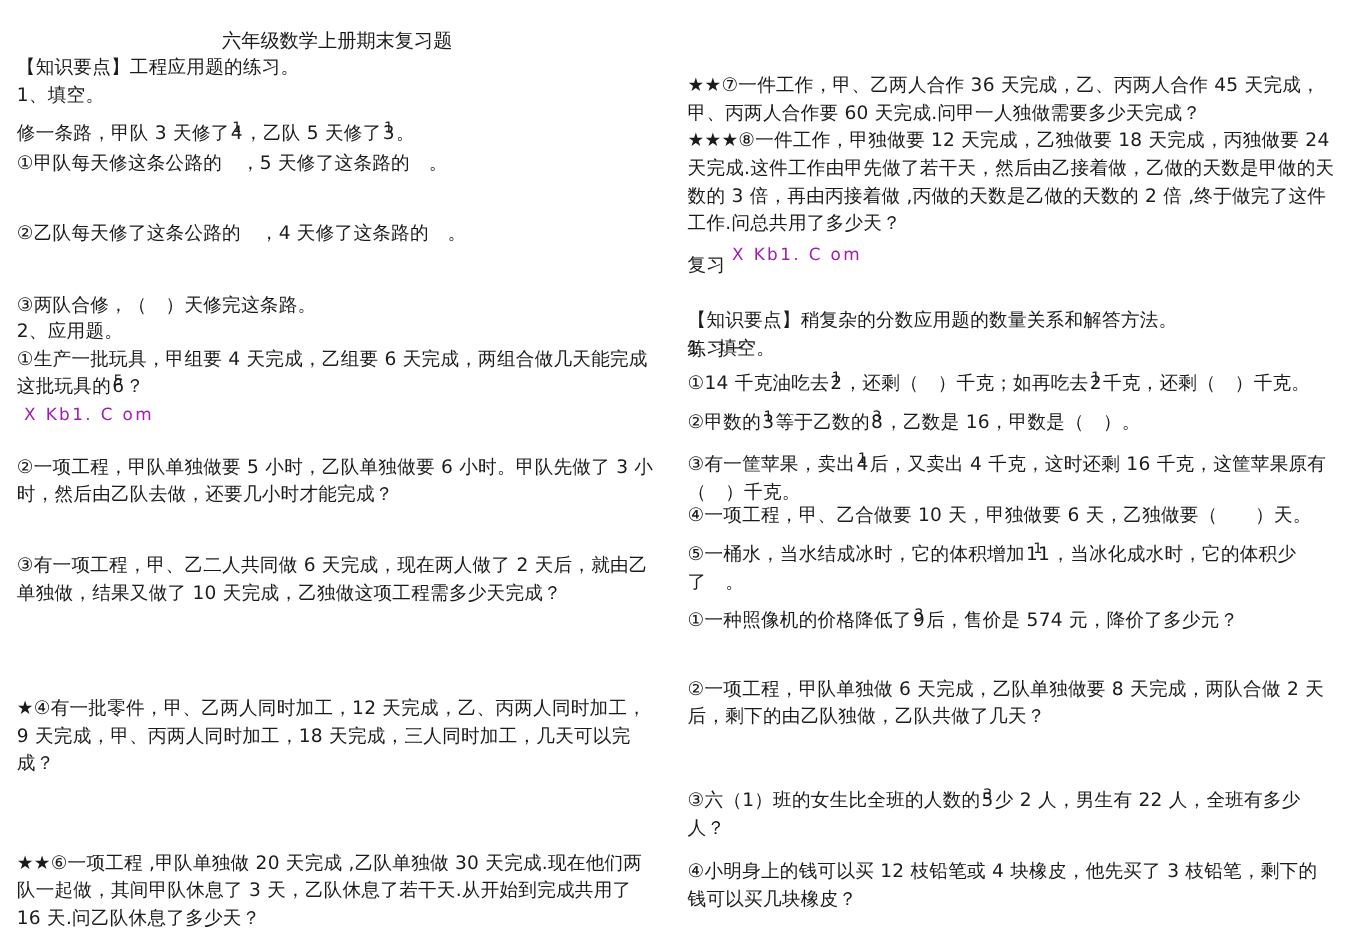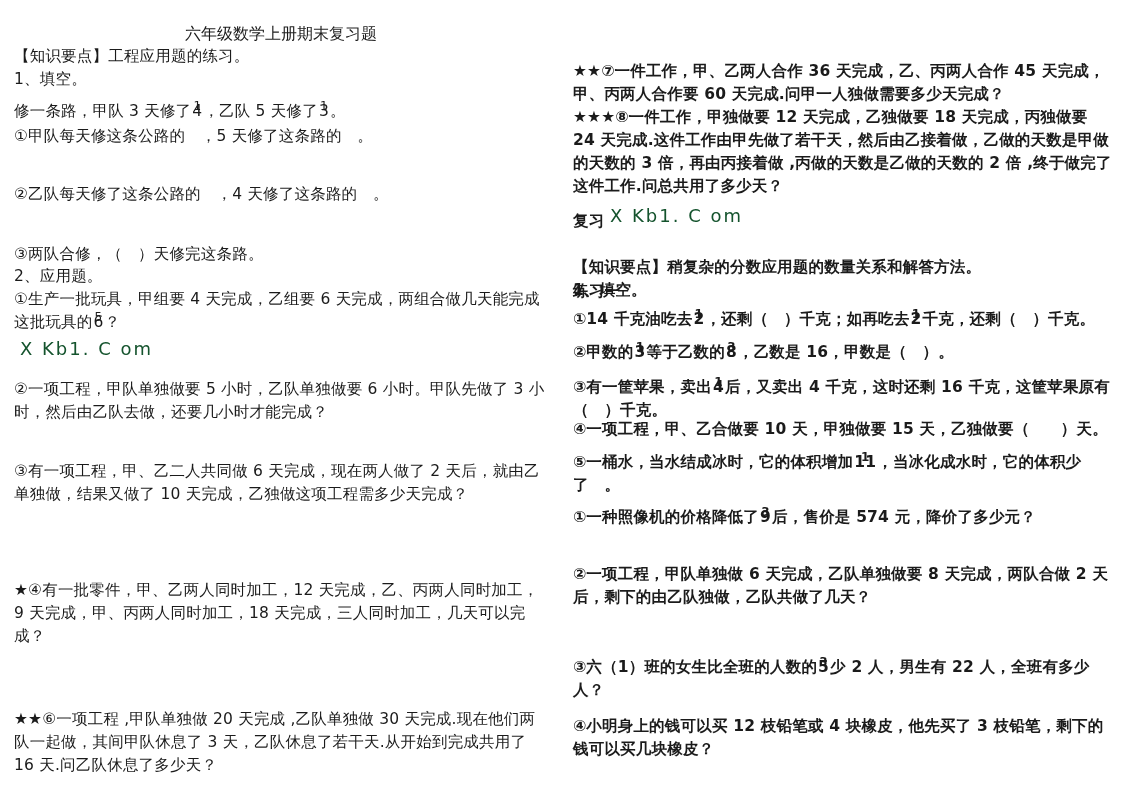--- a/index.html
+++ b/index.html
@@ -7,21 +7,21 @@
     position: relative;
     width: 1122px;
     height: 793px;
     background: #ffffff;
     overflow: hidden;
     font-family: "DejaVu Sans", "Liberation Sans", sans-serif;
     color: #1b1b1b;
   }
   .col { position: absolute; top: 0; }
   .col-left  { left: 14px;  width: 534px; height: 663px; }
-  .col-right { left: 573px; width: 540px; height: 793px; font-weight: bold; }
+  .col-right { left: 573px; width: 540px; height: 793px; }
   .para {
     position: absolute;
     left: 0; right: 0;
     margin: 0;
     font-size: 15.5px;
     line-height: 23px;
     letter-spacing: 0.2px;
     text-align: left;
     white-space: normal;
   }
@@ -40,23 +40,23 @@
     left: 50%;
     transform: translateX(-50%);
     bottom: 0.92em;
     font-size: 12px;
     line-height: 1;
   }
   .frac .den { font-size: inherit; }
   .watermark {
     position: absolute;
     margin: 0;
-    font-size: 18px;
+    font-size: 14px;
     letter-spacing: 2px;
-    color: #14532d;
+    color: #a21caf;
     white-space: nowrap;
   }
   .wm-left  { left: 20px;  top: 338px; }
   .wm-right { left: 610px; top: 205px; }
 </style>
 </head>
 <body>
 
 <div class="page">
   <div class="col col-left">
@@ -77,21 +77,21 @@
   <div class="col col-right">
       <p class="para" style="top: 60px;">★★⑦一件工作，甲、乙两人合作 36 天完成，乙、丙两人合作 45 天完成，甲、丙两人合作要 60 天完成.问甲一人独做需要多少天完成？</p>
       <p class="para" style="top: 106px;">★★★⑧一件工作，甲独做要 12 天完成，乙独做要 18 天完成，丙独做要 24 天完成.这件工作由甲先做了若干天，然后由乙接着做，乙做的天数是甲做的天数的 3 倍，再由丙接着做 ,丙做的天数是乙做的天数的 2 倍 ,终于做完了这件工作.问总共用了多少天？</p>
       <p class="para" style="top: 210px;">复习</p>
       <p class="para" style="top: 233px; margin-top: 47px;">练习一</p>
       <p class="para" style="top: 256px;">【知识要点】稍复杂的分数应用题的数量关系和解答方法。</p>
       <p class="para" style="top: 279px;">1、填空。</p>
       <p class="para" style="top: 308px;">①14 千克油吃去<span class="frac"><span class="num">1</span><span class="den">2</span></span>，还剩（　）千克；如再吃去<span class="frac"><span class="num">1</span><span class="den">2</span></span>千克，还剩（　）千克。</p>
       <p class="para" style="top: 341px;">②甲数的<span class="frac"><span class="num">1</span><span class="den">3</span></span>等于乙数的<span class="frac"><span class="num">3</span><span class="den">8</span></span>，乙数是 16，甲数是（　）。</p>
       <p class="para" style="top: 376px;">③有一筐苹果，卖出<span class="frac"><span class="num">1</span><span class="den">4</span></span>后，又卖出 4 千克，这时还剩 16 千克，这筐苹果原有（　）千克。</p>
-      <p class="para" style="top: 418px;">④一项工程，甲、乙合做要 10 天，甲独做要 15 天，乙独做要（　　）天。</p>
+      <p class="para" style="top: 418px;">④一项工程，甲、乙合做要 10 天，甲独做要 6 天，乙独做要（　　）天。</p>
       <p class="para" style="top: 451px;">⑤一桶水，当水结成冰时，它的体积增加<span class="frac"><span class="num">1</span><span class="den">11</span></span>，当冰化成水时，它的体积少了　。</p>
       <p class="para" style="top: 506px;">①一种照像机的价格降低了<span class="frac"><span class="num">3</span><span class="den">9</span></span>后，售价是 574 元，降价了多少元？</p>
       <p class="para" style="top: 563px;">②一项工程，甲队单独做 6 天完成，乙队单独做要 8 天完成，两队合做 2 天后，剩下的由乙队独做，乙队共做了几天？</p>
       <p class="para" style="top: 656px;">③六（1）班的女生比全班的人数的<span class="frac"><span class="num">3</span><span class="den">5</span></span>少 2 人，男生有 22 人，全班有多少人？</p>
       <p class="para" style="top: 715px;">④小明身上的钱可以买 12 枝铅笔或 4 块橡皮，他先买了 3 枝铅笔，剩下的钱可以买几块橡皮？</p>
     </div>
   <p class="watermark wm-left">X Kb1. C om</p>
   <p class="watermark wm-right">X Kb1. C om</p>
 </div>
 

